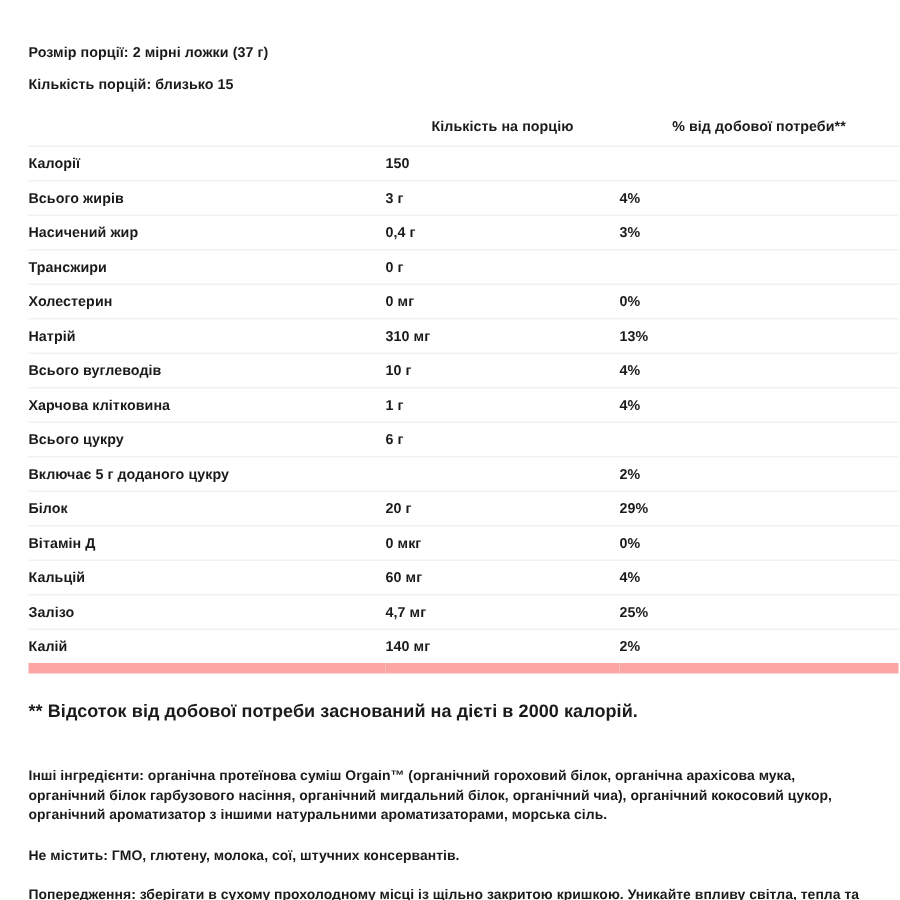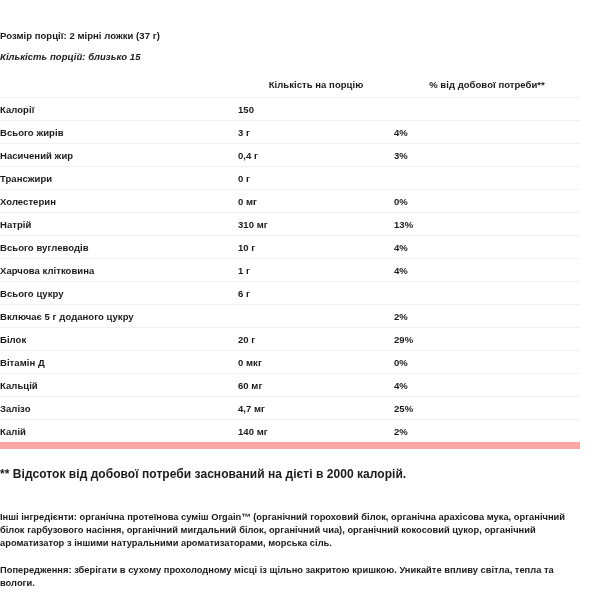--- a/index.html
+++ b/index.html
@@ -14,37 +14,36 @@
     color: #1a1a1a;
     -webkit-font-smoothing: antialiased;
     overflow: hidden;
   }
 
   .page {
     position: relative;
     width: 600px;
     height: 600px;
     box-sizing: border-box;
-    padding: 0 0;
+    padding: 0 19px;
   }
 
   
   .serving-block {
     padding-top: 30px;
   }
   .serving-line {
     font-size: 9.5px;
     font-weight: bold;
     color: #1a1a1a;
     line-height: 11px;
     letter-spacing: 0.05px;
   }
   .serving-line + .serving-line {
     margin-top: 10px;
-    font-style: italic;
   }
 
   
   .nutri-table {
     margin-top: 17px;
     width: 580px;
     border-collapse: collapse;
     table-layout: fixed;
   }
   .nutri-table col.c-label  { width: 238px; }
@@ -203,16 +202,17 @@
         <td>140 мг</td>
         <td>2%</td>
       </tr>
     </tbody>
   </table>
 
   <div class="footnote">** Відсоток від добової потреби заснований на дієті в 2000 калорій.</div>
 
   <div class="para-block">
     <div class="para">Інші інгредієнти: органічна протеїнова суміш Orgain™ (органічний гороховий білок, органічна арахісова мука, органічний білок гарбузового насіння, органічний мигдальний білок, органічний чиа), органічний кокосовий цукор, органічний ароматизатор з іншими натуральними ароматизаторами, морська сіль.</div>
+    <div class="para">Не містить: ГМО, глютену, молока, сої,  штучних консервантів.</div>
     <div class="para">Попередження: зберігати в сухому прохолодному місці із щільно закритою кришкою. Уникайте впливу світла, тепла та вологи.</div>
   </div>
 
 </div>
 
 </body></html>

